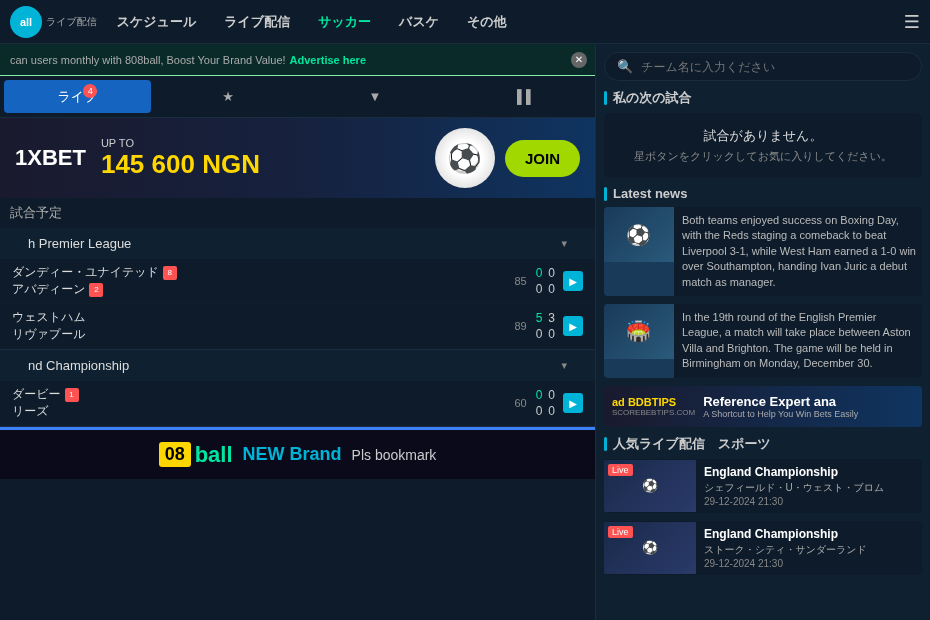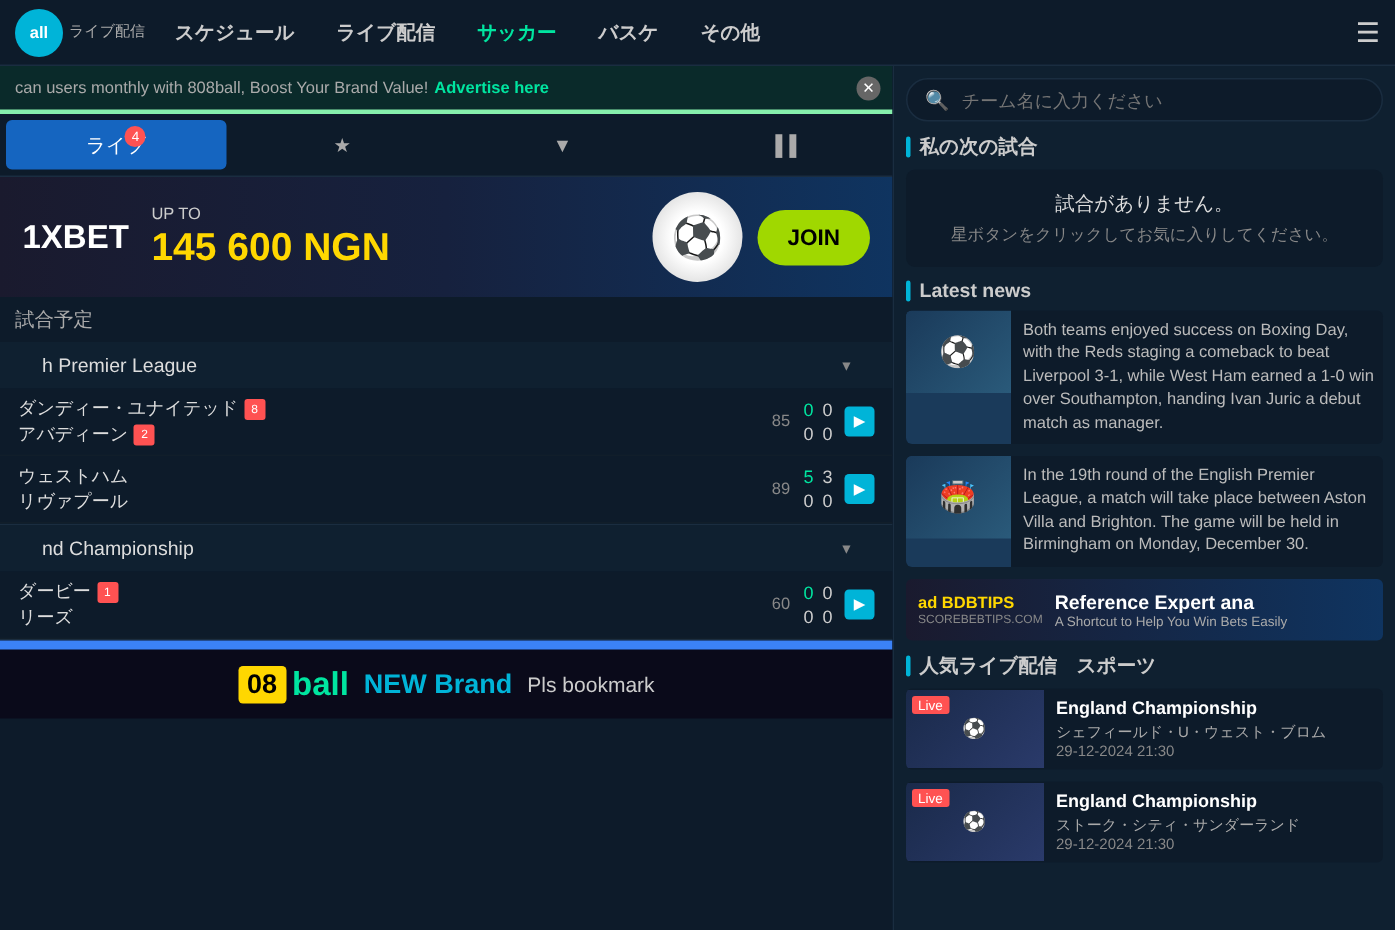--- a/index.html
+++ b/index.html
@@ -72,21 +72,21 @@
     
     .ad-banner-top {
       background: #0a2a2a;
       height: 32px;
       display: flex;
       align-items: center;
       padding: 0 10px;
       font-size: 11px;
       color: #aaa;
       position: relative;
-      border-bottom: 3px solid #86efac;
+      border-bottom: 1px solid #86efac;
     }
     .ad-banner-top .advertise {
       color: #00e5a0;
       font-weight: bold;
       margin-left: 4px;
     }
     .close-btn {
       position: absolute;
       right: 8px;
       top: 50%;
@@ -254,21 +254,21 @@
     }
 
     
     .footer-banner {
       height: 52px;
       background: #0a0a1a;
       display: flex;
       align-items: center;
       justify-content: center;
       gap: 10px;
-      border-top: 6px solid #3b82f6;
+      border-top: 3px solid #3b82f6;
     }
     .footer-logo {
       display: flex;
       align-items: center;
       gap: 4px;
     }
     .footer-logo-num {
       background: #ffd700;
       color: #000;
       font-size: 18px;

